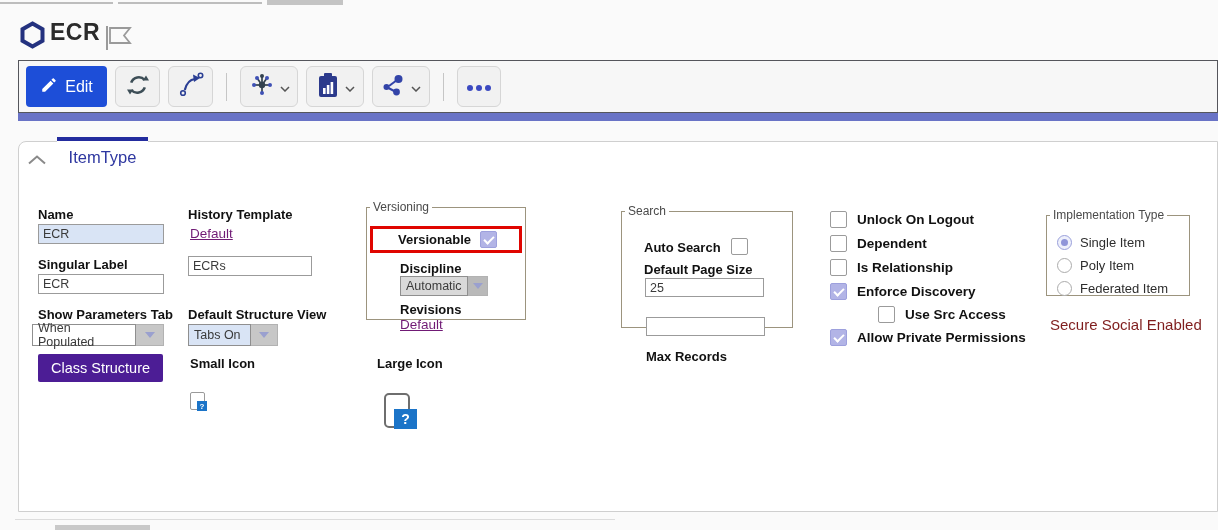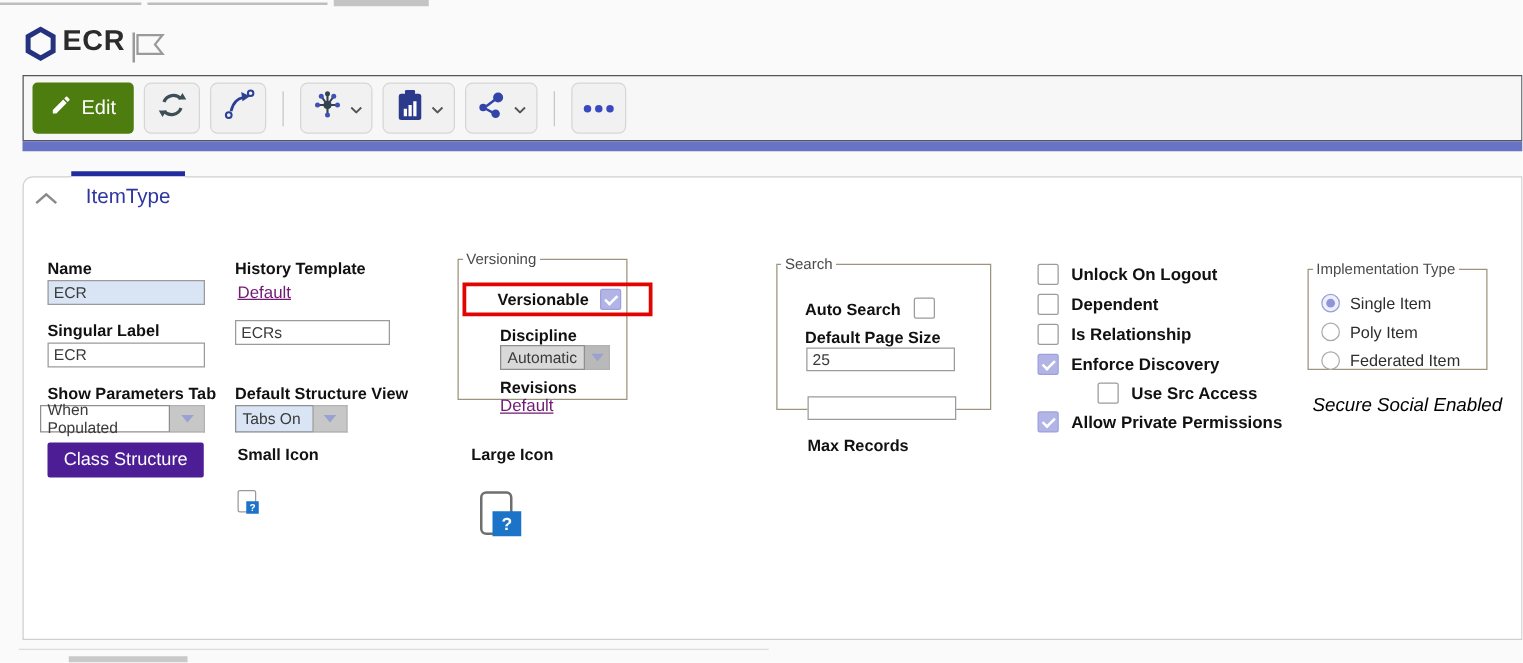--- a/index.html
+++ b/index.html
@@ -12,21 +12,21 @@
 
   
   .hdr-title { position:absolute; left:50px; top:19px; font-size:23px; font-weight:bold; color:#2b2b2b; letter-spacing:.5px; }
 
   
   .toolbar { position:absolute; left:18px; top:60px; width:1200px; height:53px; background:#f7f7f7; border:1px solid #55565c; display:flex; align-items:center; padding-left:7px; gap:8px; }
   .tb-btn { height:41px; background:#f1f1f1; border:1px solid #d6d6d6; border-radius:6px; display:flex; align-items:center; justify-content:center; gap:5px; cursor:pointer; }
   .tb-btn.icon { width:45px; }
   .tb-btn.drop { width:58px; }
   .tb-btn.more { width:44px; }
-  .tb-edit { width:81px; height:41px; background:#4d7c0f; border:none; border-radius:4px; color:#fff; font-size:16px; display:flex; align-items:center; justify-content:center; gap:7px; cursor:pointer; }
+  .tb-edit { width:81px; height:41px; background:#1d4ed8; border:none; border-radius:4px; color:#fff; font-size:16px; display:flex; align-items:center; justify-content:center; gap:7px; cursor:pointer; }
   .tb-sep { width:1px; height:28px; background:#c6c6c6; margin:0 5px; }
   .bluebar { position:absolute; left:18px; top:113px; width:1200px; height:8px; background:#6973c6; }
 
   
   .panel { position:absolute; left:18px; top:141px; width:1200px; height:371px; background:#fff; border:1px solid #cfcfcf; border-radius:8px 0 0 0; }
   .form-tab { position:absolute; left:57px; top:137px; width:91px; height:40px; background:#fff; border-top:4px solid #232c9e; z-index:2; display:flex; align-items:flex-start; justify-content:center; padding-top:7px; font-size:16.5px; color:#2e37a0; cursor:pointer; }
 
   
   .lbl { position:absolute; font-size:13px; font-weight:bold; color:#111; white-space:nowrap; }
   .inp { position:absolute; height:20px; border:1px solid #9b9b9b; background:#fff; font-size:12.5px; color:#3a3a3a; padding:0 4px; font-family:inherit; }
@@ -54,21 +54,21 @@
   .flag-row .lbl2 { font-size:13.5px; font-weight:bold; color:#111; white-space:nowrap; }
 
   .radio-row { position:absolute; display:flex; align-items:center; gap:8px; }
   .radio { width:15px; height:15px; border:1.5px solid #ababab; border-radius:50%; background:#fff; position:relative; flex:none; cursor:pointer; }
   .radio.selected { border-color:#9aa0db; background:#eef0fb; }
   .radio.selected::after { content:''; position:absolute; left:3px; top:3px; width:7px; height:7px; border-radius:50%; background:#8f95d9; }
   .radio-row .rlbl { font-size:13px; color:#2d2d2d; white-space:nowrap; }
 
   .hi-red { position:absolute; border:3px solid #e00500; background:transparent; z-index:3; }
 
-  .secure { position:absolute; left:1050px; top:316px; font-size:15px; color:#000000;font-style:italic; }
+  .secure { position:absolute; left:1050px; top:316px; font-size:15px; color:#7f1d1d; }
 
   
   .small-doc { position:absolute; left:190px; top:392px; width:15px; height:18px; border:1px solid #9a9a9a; border-radius:2px; background:#fff; }
   .small-doc .q { position:absolute; right:-3px; bottom:-2px; width:10px; height:10px; background:#1b74c8; color:#fff; font-size:8px; font-weight:bold; display:flex; align-items:center; justify-content:center; }
   .large-doc { position:absolute; left:384px; top:393px; width:26px; height:35px; border:2px solid #6e6e6e; border-radius:5px; background:#fff; }
   .large-doc .q { position:absolute; right:-9px; bottom:-3px; width:23px; height:20px; background:#1b74c8; color:#fff; font-size:14px; font-weight:bold; display:flex; align-items:center; justify-content:center; }
 
   .bot-line { position:absolute; left:15px; top:519px; width:600px; height:1px; background:#dcdcdc; }
   .bot-bar { position:absolute; left:55px; top:525px; width:95px; height:5px; background:#c9c9c9; }
 </style>
@@ -207,21 +207,21 @@
   <div class="dd-text blue" style="width:63px;">Tabs On</div>
   <div class="dd-btn" style="width:27px;">
       <div class="tri"></div>
     </div>
 </div>
 <div class="lbl" style="left:190px;top:356px;">Small Icon</div>
 <div class="small-doc">
     <div class="q">?</div>
   </div>
 
-<fieldset class="grp" style="left:366px;top:200px;width:136px;height:120px;">
+<fieldset class="grp" style="left:366px;top:200px;width:160px;height:120px;">
   <legend>Versioning</legend>
   <div class="hi-red" style="left:3px;top:12px;width:152px;height:27px;"></div>
   <div class="lbl" style="left:31px;top:18px;">Versionable</div>
   <div class="cb checked" style="position:absolute;left:113px;top:17px;"></div>
   <div class="lbl" style="left:33px;top:47px;">Discipline</div>
   <div class="dd disabled" style="left:33px;top:62px;height:20px;">
     <div class="dd-text" style="width:68px;">Automatic</div>
     <div class="dd-btn" style="width:20px;">
         <div class="tri"></div>
       </div>

